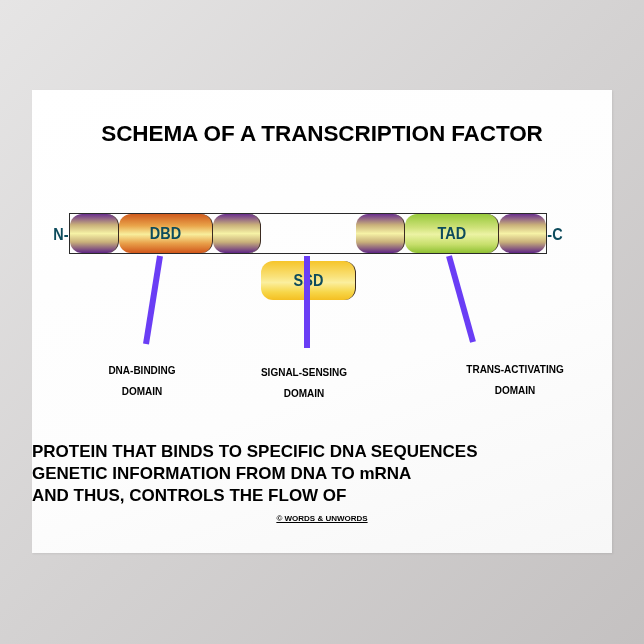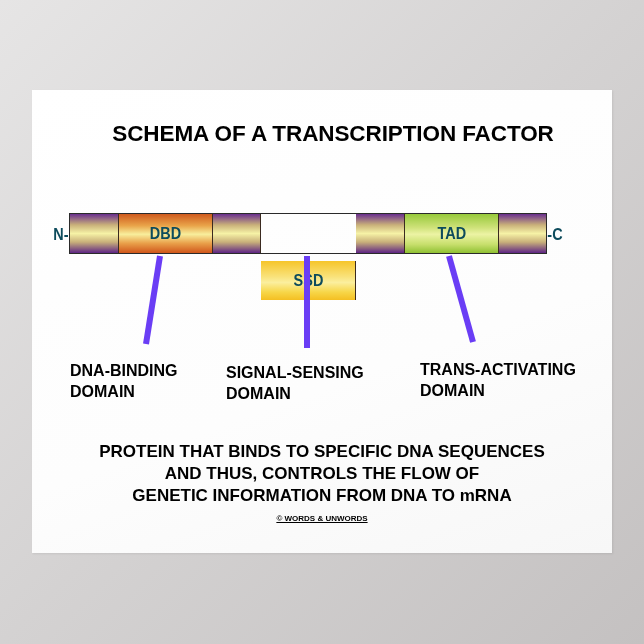--- a/index.html
+++ b/index.html
@@ -9,46 +9,46 @@
       position: relative;
       font-family: "Liberation Sans", sans-serif;
     }
     .poster {
       position: absolute; left: 32px; top: 90px; width: 580px; height: 463px;
       background: linear-gradient(160deg, #ffffff 0%, #fdfdfd 60%, #f7f7f7 100%);
       box-shadow: 1px 1px 2px rgba(0,0,0,0.08);
     }
     .title {
       position: absolute; left: 0; top: 31px; width: 580px; text-align: center;
-      font-weight: bold; font-size: 22.5px; color: #000; letter-spacing: -0.1px; margin-left: 11px;
+      font-weight: bold; font-size: 22.5px; color: #000; letter-spacing: -0.1px;
     }
     .term {
       position: absolute; top: 135px; font-weight: bold; font-size: 17px; color: #0d4b5c;
       transform: scaleX(0.85);
     }
     .term.n { left: 20px; }
     .term.c { left: 514px; }
     .bar {
       position: absolute; left: 37px; top: 123px; width: 478px; height: 41px;
       border: 1px solid #2a2a2a; box-sizing: border-box; display: flex;
     }
-    .seg { height: 100%; box-sizing: border-box; border-right: 1px solid #3a2a20; position: relative; display: flex; align-items: center; justify-content: center; }
+    .seg { height: 100%; box-sizing: border-box; border-right: 1px solid #3a2a20; position: relative; display: flex; align-items: center; justify-content: center; border-radius: 12px; }
     .seg:last-child { border-right: none; }
     .seg .lbl { font-weight: bold; font-size: 17px; color: #0d4b5c; transform: scaleX(0.85); display: inline-block; }
     .linker { background: linear-gradient(to bottom, #6a2f8e 0%, #c9b07a 28%, #f6f2a6 50%, #c9b07a 72%, #5e2584 100%); }
     .dbd { background: linear-gradient(to bottom, #cf5a1d 0%, #e9a44a 30%, #f8ee9c 52%, #e9a04a 75%, #d0561b 100%); }
     .ssd { background: linear-gradient(to bottom, #f6c52a 0%, #f9e27a 40%, #fbef9e 55%, #f7d648 80%, #f4bf22 100%); margin-top: 47px; }
     .tad { background: linear-gradient(to bottom, #97c93b 0%, #cfe27a 35%, #ecf3a4 52%, #c7df6c 78%, #8fc133 100%); }
     svg.connectors { position: absolute; left: 0; top: 0; width: 580px; height: 463px; overflow: visible; }
     .domain-label {
-      position: absolute; top: 270px; font-weight: bold; font-size: 16px; color: #000;
-      line-height: 21px; white-space: nowrap;
+      position: absolute; top: 270px; font-weight: bold; font-size: 10px; color: #000;
+      text-align: center; line-height: 21px; white-space: nowrap;
     }
     .desc {
-      position: absolute; left: 0; top: 351px; width: 580px; text-align: center;
+      position: absolute; left: 0; top: 351px; width: 580px; 
       font-weight: bold; font-size: 17px; line-height: 22px; color: #000;
     }
     .copyright {
       position: absolute; left: 0; top: 424px; width: 580px; text-align: center;
       font-weight: bold; font-size: 8px; color: #000; text-decoration: underline;
     }
   </style>
 </head>
 <body>
 
@@ -79,30 +79,30 @@
   <svg class="connectors">
     <line x1="128" y1="166" x2="114" y2="254" stroke="#6a3df5" stroke-width="6"></line>
     <line x1="275" y1="166" x2="275" y2="258" stroke="#6a3df5" stroke-width="6"></line>
     <line x1="417" y1="166" x2="441" y2="252" stroke="#6a3df5" stroke-width="6"></line>
   </svg>
 
   <div class="domain-label" style="left:38px; width:144px;">
     <div>DNA-BINDING</div>
     <div>DOMAIN</div>
   </div>
-  <div class="domain-label" style="left:194px; width:168px; top:272px;">
+  <div class="domain-label" style="left:188px; width:168px; top:272px;">
     <div>SIGNAL-SENSING</div>
     <div>DOMAIN</div>
   </div>
   <div class="domain-label" style="left:388px; width:190px; top:269px;">
     <div>TRANS-ACTIVATING</div>
     <div>DOMAIN</div>
   </div>
 
   <div class="desc">
     <div>PROTEIN THAT BINDS TO SPECIFIC DNA SEQUENCES</div>
+    <div>GENETIC INFORMATION FROM DNA TO mRNA</div>
     <div>AND THUS, CONTROLS THE FLOW OF</div>
-    <div>GENETIC INFORMATION FROM DNA TO mRNA</div>
   </div>
 
   <div class="copyright">© WORDS &amp; UNWORDS</div>
 
 </div>
 
 </body></html>

